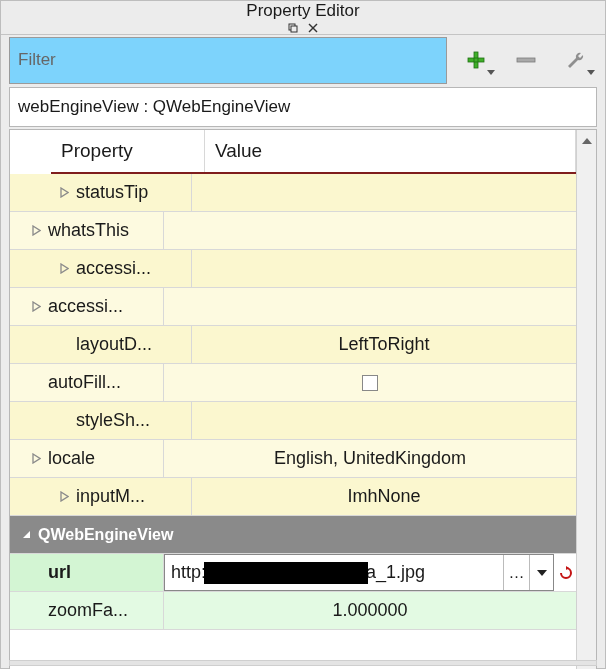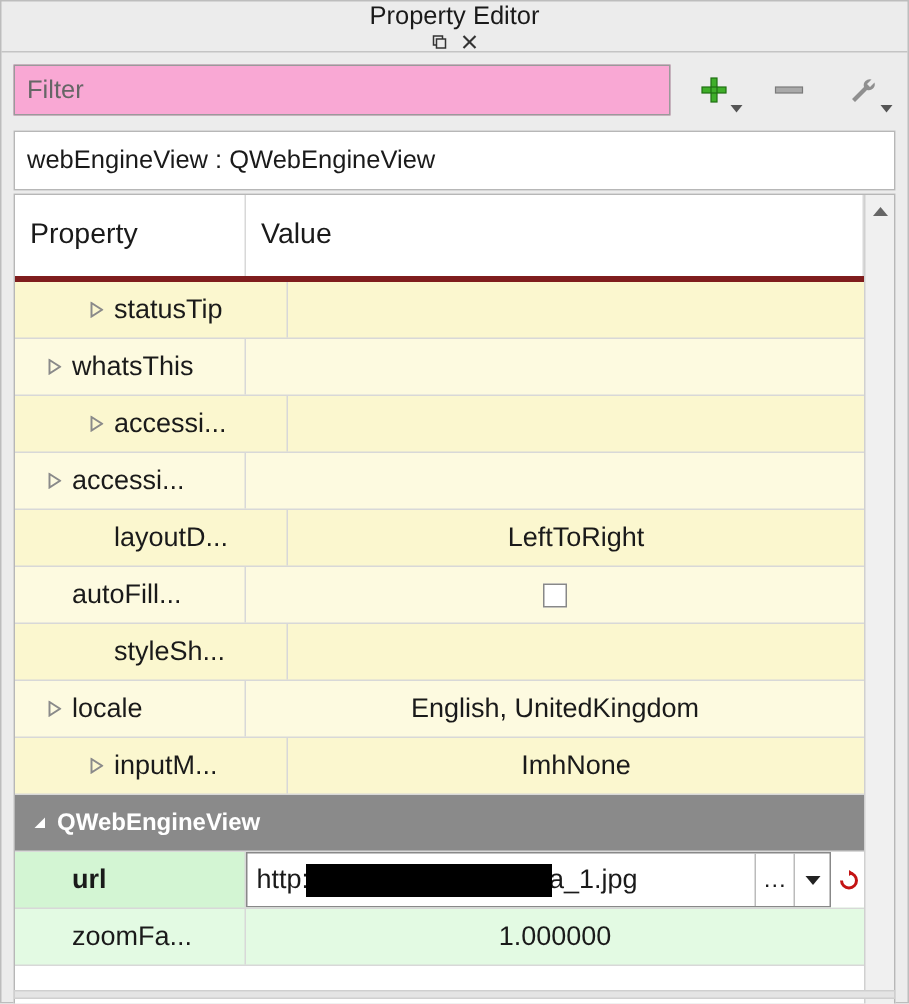--- a/index.html
+++ b/index.html
@@ -38,23 +38,23 @@
   }
   .toolbar {
     height: 46px;
     display: flex;
     align-items: center;
     padding: 6px 8px 2px 8px;
     gap: 8px;
   }
   .filter-input {
     flex: 1;
-    height: 34px;
+    height: 47px;
     border: 1px solid #9a9a9a;
-    background: #f9a8d4;
+    background: #7dd3fc;
     padding: 0 8px;
     font-size: 17px;
     color: #666;
   }
   .filter-input::placeholder { color: #666; }
   .tool-btn {
     width: 42px; height: 34px;
     display: inline-flex; align-items:center; justify-content:center;
     position: relative;
     cursor: pointer;
@@ -81,23 +81,24 @@
     height: 566px;
     display:flex;
   }
   .grid-scroll {
     flex:1;
     overflow: hidden;
     position:relative;
   }
   .headers {
     display:flex;
-    height: 58px;
-    border-bottom: 4px solid #7f1d1d;
+    height: 44px;
+    border-bottom: 2px solid #7f1d1d;
     font-size: 19px;
+    margin-left: 41px;
   }
   .headers .hcell {
     display:flex; align-items:center; padding:0 10px;
     border-right: 1px solid #d8d8d8;
     background:#fff;
   }
   .col-prop { width: 154px; flex:0 0 154px; }
   .col-val { flex:1; }
   .row {
     display:flex;

